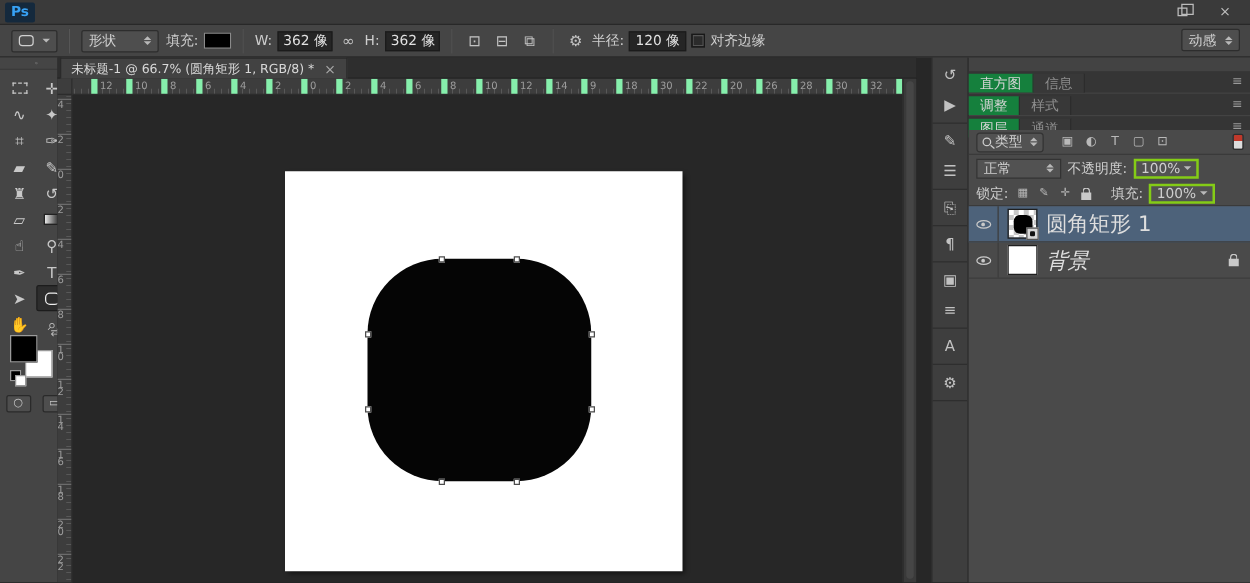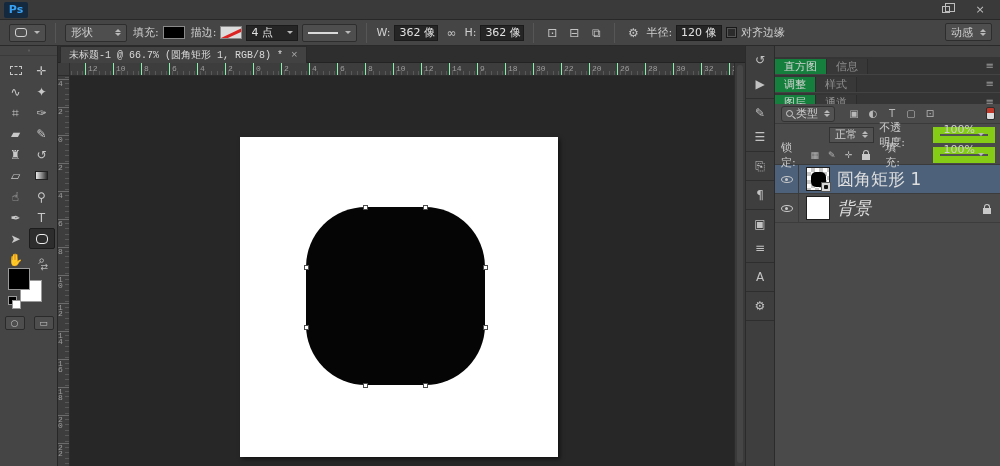--- a/index.html
+++ b/index.html
@@ -57,30 +57,30 @@
   .fg-swatch { position:absolute; left:0; top:6px; width:22px; height:22px; background:#000; border:1px solid #9a9a9a; z-index:2; }
   .bg-swatch { position:absolute; left:12px; top:18px; width:22px; height:22px; background:#fff; border:1px solid #9a9a9a; }
   .swap-arrows { position:absolute; right:2px; top:0; color:#bbb; font-size:9px; }
   .mini-swatches { position:absolute; left:0; top:34px; width:9px; height:9px; background:#000; border:1px solid #999; }
   .mini-swatches::after { content:""; position:absolute; left:3px; top:3px; width:7px; height:7px; background:#fff; border:1px solid #999; }
   .tb-bottom { position:absolute; left:0; top:270px; width:58px; display:flex; justify-content:space-around; }
   .tb-mini { width:20px; height:14px; border:1px solid #2a2a2a; background:#4e4e4e; border-radius:2px;
     display:flex; align-items:center; justify-content:center; color:#c5c5c5; font-size:9px; }
 
   
-  .docarea { position:absolute; left:58px; top:46px; width:687px; height:420px; background:#272727;font-family:Liberation Mono, monospace; }
+  .docarea { position:absolute; left:46px; top:46px; width:687px; height:420px; background:#272727; }
   .tabbar { position:absolute; left:0; top:0; width:687px; height:17px; background:#2e2e2e; border-bottom:1px solid #232323; }
   .doctab { position:absolute; left:2px; top:0; height:17px; background:#424242; border:1px solid #2a2a2a; border-bottom:none;
     display:flex; align-items:center; gap:8px; padding:0 8px; font-size:10px; color:#d9d9d9; }
   .tab-close { color:#a8a8a8; font-size:11px; }
   .ruler-corner { position:absolute; left:0; top:17px; width:12px; height:13px; background:#3d3d3d; border-right:1px solid #2c2c2c; border-bottom:1px solid #2c2c2c; }
   .ruler-top { position:absolute; left:12px; top:17px; width:664px; height:13px; background:#3d3d3d; border-bottom:1px solid #2c2c2c; overflow:hidden; }
   .ruler-top::before { content:""; position:absolute; left:1px; bottom:0; width:100%; height:4px;
     background:repeating-linear-gradient(90deg, #585858 0 1px, transparent 1px 5.6px); }
-  .rt-tick { position:absolute; top:0; height:13px; border-left:1px solid #86efac; font-size:8px; color:#9d9d9d; padding-left:2px; line-height:12px; }
+  .rt-tick { position:absolute; top:0; height:13px; border-left:5px solid #86efac; font-size:8px; color:#9d9d9d; padding-left:2px; line-height:12px; }
   .ruler-left { position:absolute; left:0; top:30px; width:12px; height:390px; background:#3d3d3d; border-right:1px solid #2c2c2c; overflow:hidden; }
   .ruler-left::before { content:""; position:absolute; top:1px; right:0; height:100%; width:4px;
     background:repeating-linear-gradient(180deg, #585858 0 1px, transparent 1px 5.6px); }
   .rl-tick { position:absolute; left:0; width:12px; border-top:1px solid #6b6b6b; font-size:8px; color:#9d9d9d;
     line-height:6px; white-space:pre-line; padding-top:1px; text-align:left; }
   .pasteboard { position:absolute; left:12px; top:30px; width:664px; height:390px; background:#272727; overflow:hidden; }
   .canvas { position:absolute; left:170px; top:61px; width:318px; height:320px; background:#ffffff; box-shadow:2px 2px 4px rgba(0,0,0,.55); }
   .shape { position:absolute; left:66px; top:70px; width:179px; height:178px; background:#050505; border-radius:60px; }
   .anchor { position:absolute; width:5px; height:5px; background:#fff; border:1px solid #4d4d4d; }
   .vscroll { position:absolute; left:676px; top:17px; width:11px; height:403px; background:#3a3a3a; border-left:1px solid #2b2b2b; }
@@ -100,23 +100,23 @@
   .layers-body { position:absolute; left:0; top:58px; width:226px; height:362px; background:#4a4a4a; }
   .lrow { display:flex; align-items:center; padding:0 6px; gap:5px; color:#cfcfcf; font-size:11px; }
   .filter-row { height:20px; border-bottom:1px solid #3a3a3a; }
   .kind-select { background:#525252; border:1px solid #333; border-radius:3px; height:16px; display:flex; align-items:center; gap:3px; padding:0 4px; }
   .magnifier { position:relative; width:7px; height:7px; border:1px solid #cecece; border-radius:50%; }
   .magnifier::after { content:""; position:absolute; left:5px; top:6px; width:4px; height:1px; background:#cecece; transform:rotate(40deg); }
   .f-icon { width:16px; height:15px; display:flex; align-items:center; justify-content:center; color:#b9b9b9; font-size:10px; }
   .f-toggle { margin-left:auto; width:9px; height:13px; border-radius:2px; border:1px solid #2e2e2e;
     background:linear-gradient(#c0392b 0 46%, #dddddd 46%); }
   .blend-row { height:21px; }
-  .blend-select { background:#525252; border:1px solid #333; height:16px; width:68px; display:flex; align-items:center; padding:0 5px;margin-left:48px; }
+  .blend-select { background:#525252; border:1px solid #333; height:16px; width:68px; display:flex; align-items:center; padding:0 5px; }
   .blend-select .updown { margin-left:auto; }
-  .opacity-box { background:#525252; border:7px solid #84cc16; height:16px; display:flex; align-items:flex-end; padding:0 4px;margin-left:20px; }
+  .opacity-box { background:#525252; border:2px solid #84cc16; height:16px; display:flex; align-items:center; padding:0 4px; }
   .lock-row { height:20px; border-bottom:1px solid #3a3a3a; }
   .lk-icon { width:13px; height:13px; display:flex; align-items:center; justify-content:center; color:#b5b5b5; font-size:9px; }
   .css-lock { position:relative; width:8px; height:6px; background:#c9c9c9; display:inline-block; margin-top:4px; }
   .css-lock::before { content:""; position:absolute; left:1px; top:-4px; width:4px; height:4px;
     border:1px solid #c9c9c9; border-bottom:none; border-radius:3px 3px 0 0; }
   #layers .layer-row { height:29px; display:flex; align-items:center; border-bottom:1px solid #3c3c3c; font-size:17px; color:#dedede; }
   .layer-row.selected { background:#4d627a; }
   .eye-cell { width:24px; align-self:stretch; border-right:1px solid #3c3c3c; display:flex; align-items:center; justify-content:center; }
   .eye-icon { position:relative; width:12px; height:7px; border:1px solid #c9c9c9; border-radius:50%; }
   .eye-icon::after { content:""; position:absolute; left:3.5px; top:1.5px; width:3px; height:3px; background:#c9c9c9; border-radius:50%; }
@@ -156,32 +156,20 @@
         <span>形状</span>
         <span class="updown" style="margin-left:auto;">
             <i class="u"></i>
             <i class="d"></i>
           </span>
       </span>
     </div>
     <div class="ob-group">
       <span>填充:</span>
       <span class="swatch-fill"></span>
-    </div>
-    <div class="ob-group">
-      <span>描边:</span>
-      <span class="swatch-stroke"></span>
-      <span class="ob-field" style="width:52px;">
-        <span>4 点</span>
-        <span class="dn" style="margin-left:auto;"></span>
-      </span>
-      <span class="ob-btn">
-          <span class="line-style"></span>
-          <span class="dn"></span>
-        </span>
     </div>
     <div class="ob-sep"></div>
     <div class="ob-group">
       <span>W:</span>
       <span class="ob-field" style="width:44px;">
           <span>362 像</span>
         </span>
       <span class="ob-icon">∞</span>
       <span>H:</span>
       <span class="ob-field" style="width:44px;">

